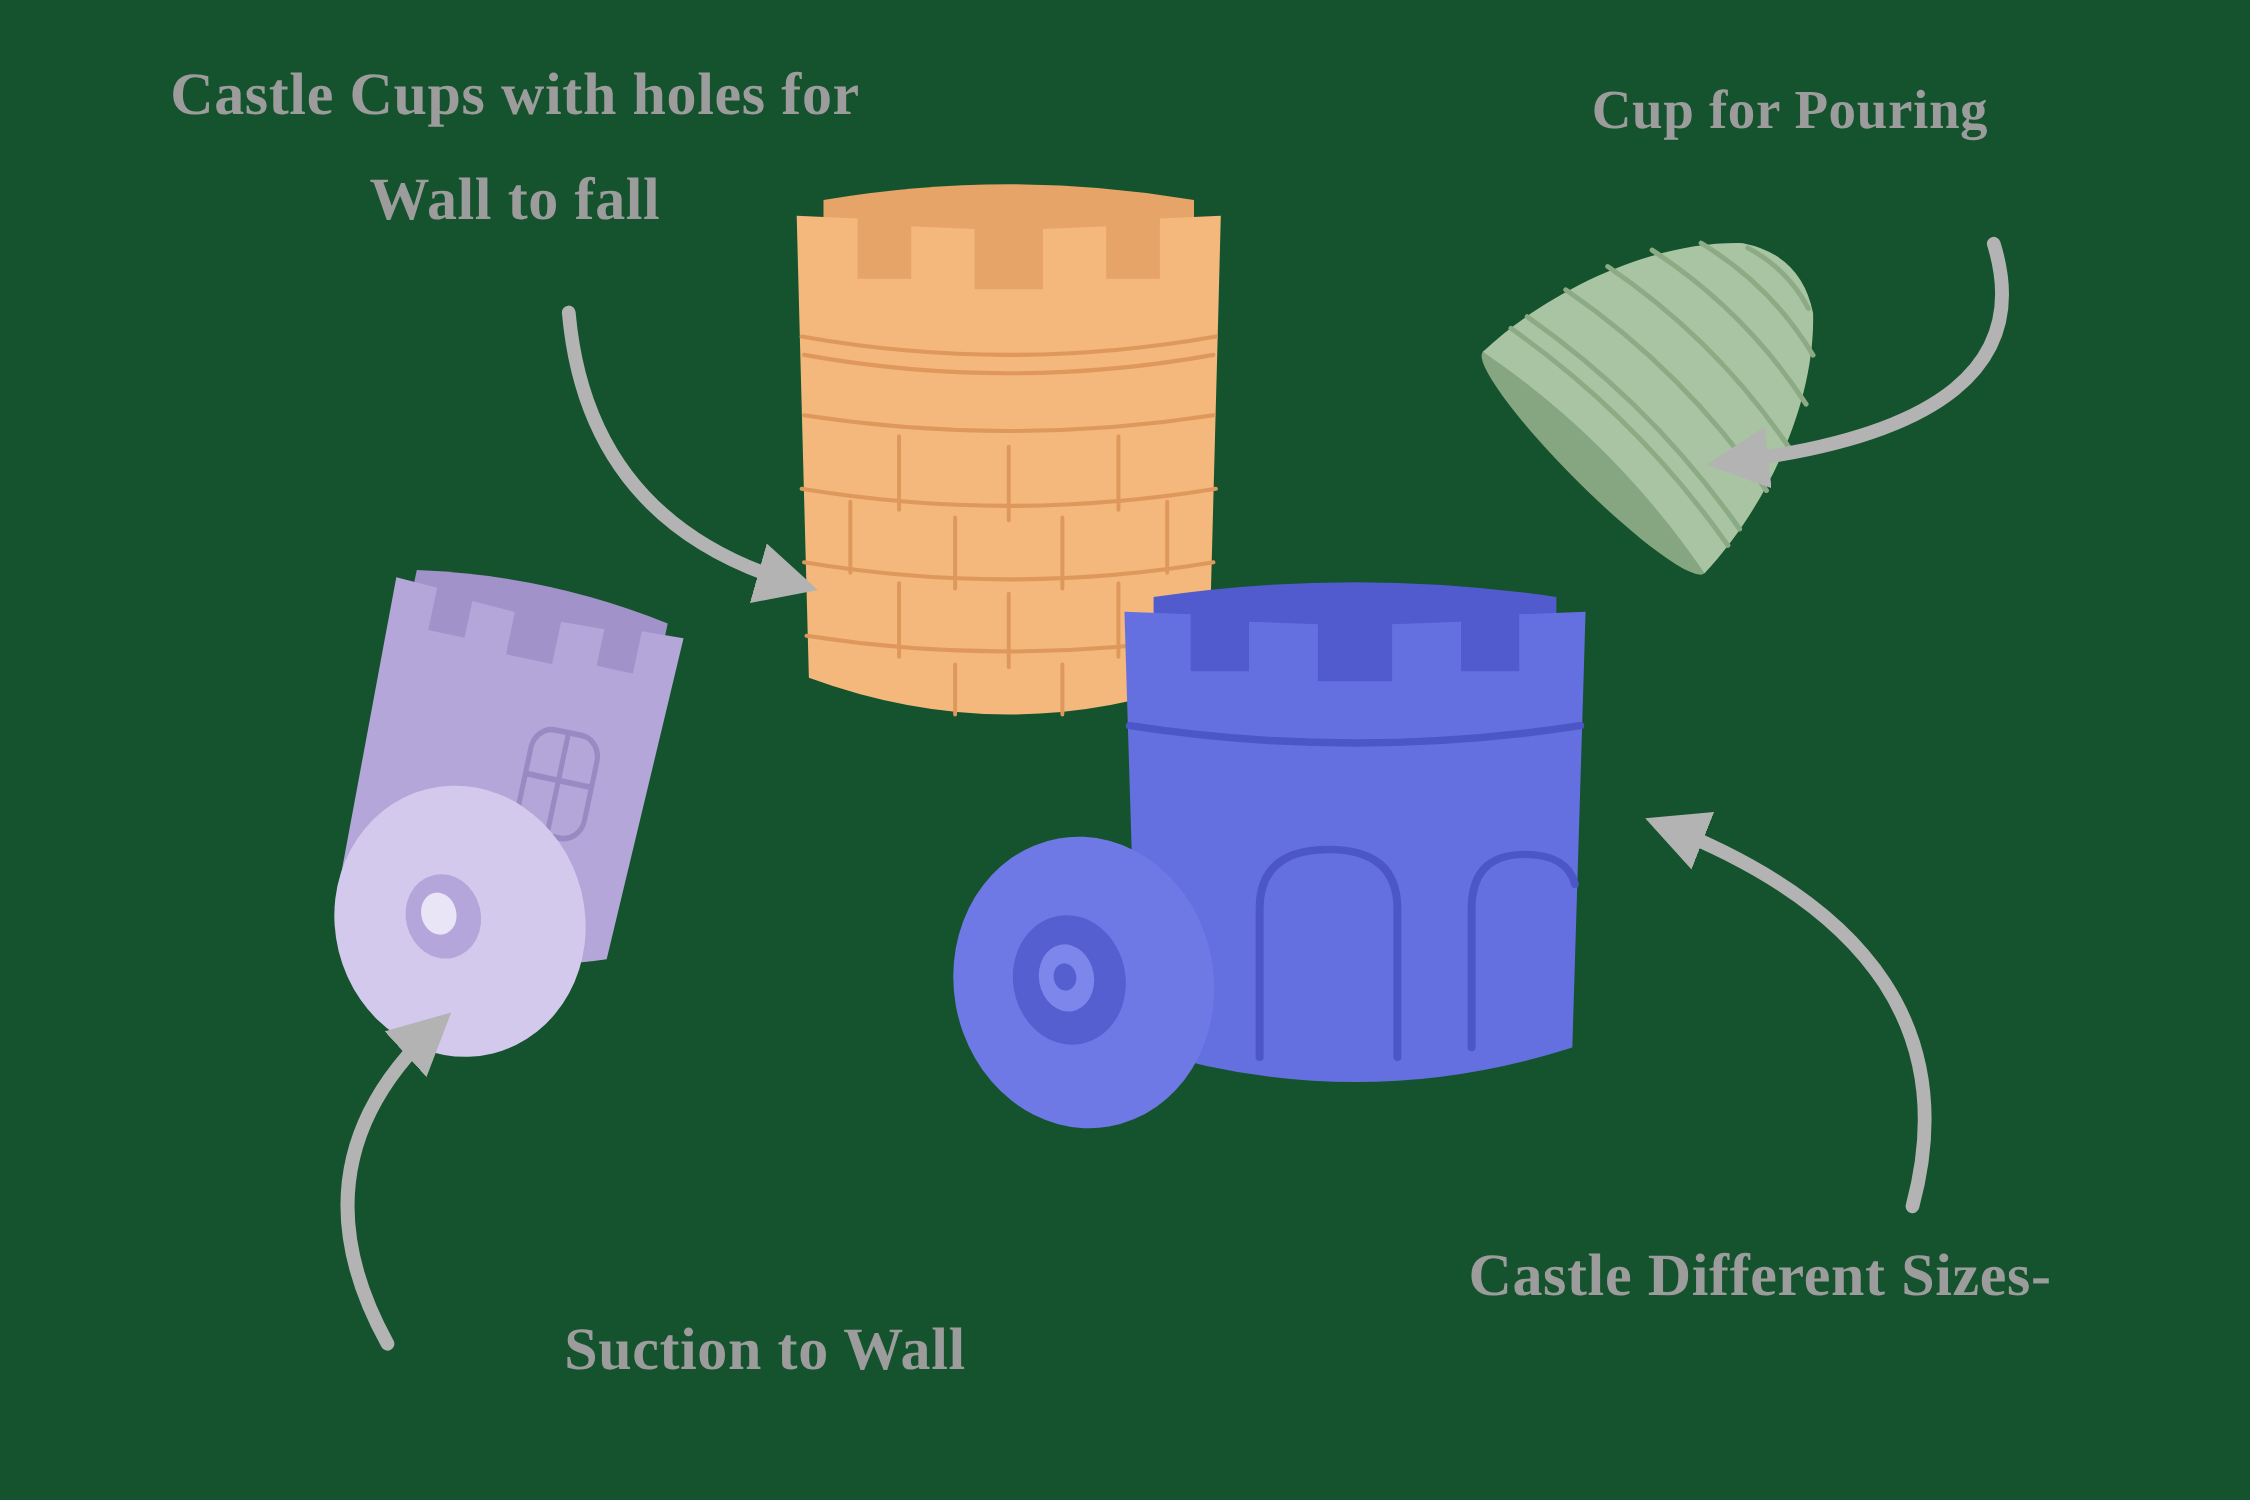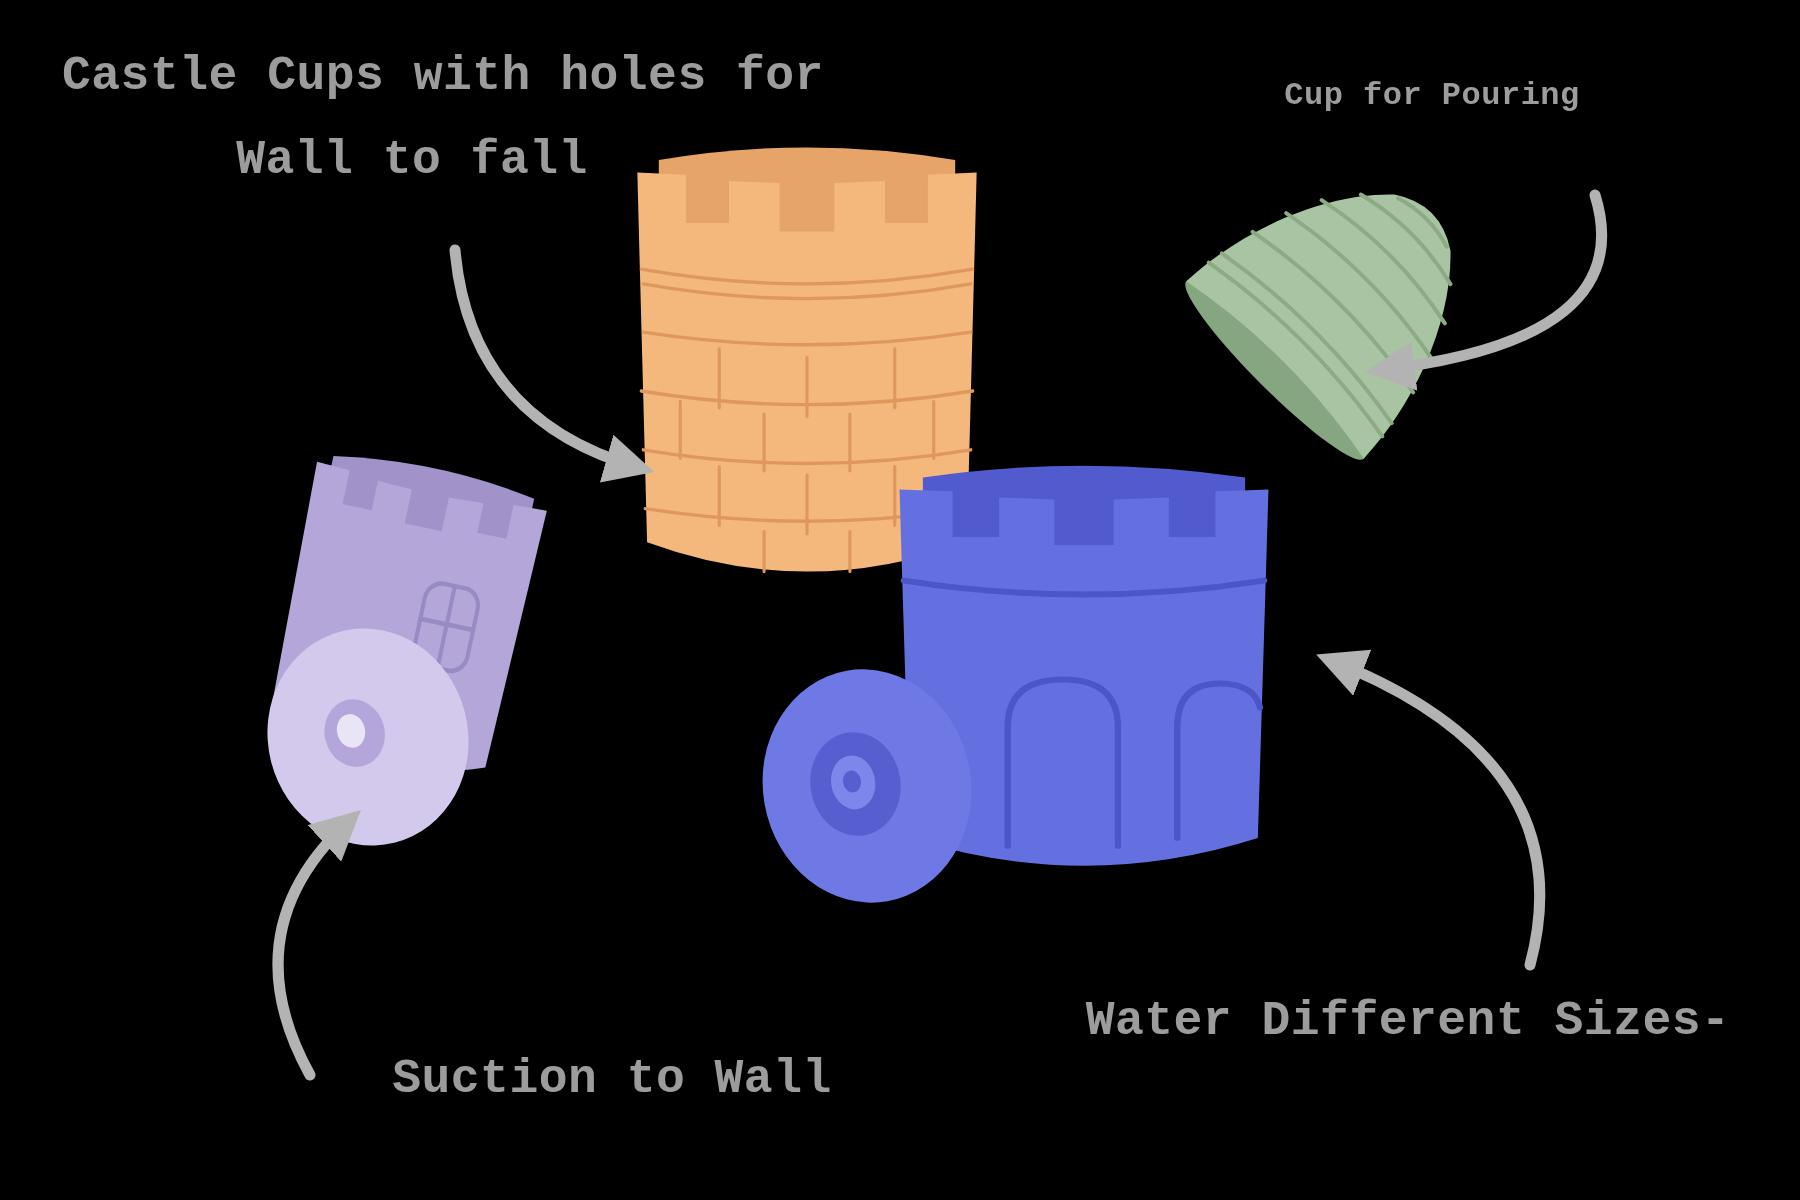--- a/index.html
+++ b/index.html
@@ -1,26 +1,26 @@
 <!DOCTYPE html>
 <html style="--text: #9c9c9c; --arrow: #b3b3b3; --orange_cup: #f4b77c; --orange_inner: #e6a468; --orange_dark: #de985c; --green_cup: #a9c4a2; --green_inner: #85a680; --green_dark: #8cab85; --purple_cup: #b4a6d8; --purple_inner: #a193c9; --purple_dark: #988ac2; --purple_disc: #d3c9ec; --purple_hole: #b4a6da; --purple_hole_inner: #e9e4f6; --blue_cup: #6570e0; --blue_inner: #525bce; --blue_dark: #4d56c6; --blue_disc: #6f79e6; --blue_ring: #555fd0; --blue_hole: #7d86ea;"><head>
 <meta charset="utf-8">
 <style>
   html,body{margin:0;padding:0;background:#ffffff;}
   .canvas{
-    position:relative;width:1800px;height:1200px;background:#000000;overflow:hidden;
-    font-family:Liberation Mono, monospace;
+    position:relative;width:1800px;height:1200px;background:#14532d;overflow:hidden;
+    font-family:Liberation Serif, serif;
   }
   .label{
     position:absolute;color:var(--text,#9c9c9c);font-weight:bold;text-align:center;
     letter-spacing:0.5px;
   }
   .label div{white-space:nowrap;}
   #castle-label{left:62px;top:34px;width:700px;font-size:48px;line-height:1.75;}
-  #pouring-label{left:1132px;top:77px;width:600px;font-size:32px;}
+  #pouring-label{left:1132px;top:62px;width:600px;font-size:44px;}
   #suction-label{left:312px;top:1052px;width:600px;font-size:48px;}
   #sizes-label{left:1058px;top:978px;width:700px;font-size:48px;line-height:1.8;}
   svg.scene{position:absolute;left:0;top:0;}
   .arrow{stroke:var(--arrow,#b3b3b3);stroke-width:11;fill:none;stroke-linecap:round;}
   .arrowfill{fill:var(--arrow,#b3b3b3);}
   
   .orange-body{fill:var(--orange_cup);}
   .orange-inner{fill:var(--orange_inner);}
   .orange-line{stroke:var(--orange_dark);stroke-width:1.6;fill:none;stroke-linecap:round;}
   
@@ -133,16 +133,16 @@
 
   <div class="label" id="pouring-label">
     <div>Cup for Pouring</div>
   </div>
 
   <div class="label" id="suction-label">
     <div>Suction to Wall</div>
   </div>
 
   <div class="label" id="sizes-label">
-    <div>Water Different Sizes-</div>
+    <div>Castle Different Sizes-</div>
   </div>
 
 </div>
 
 </body></html>

